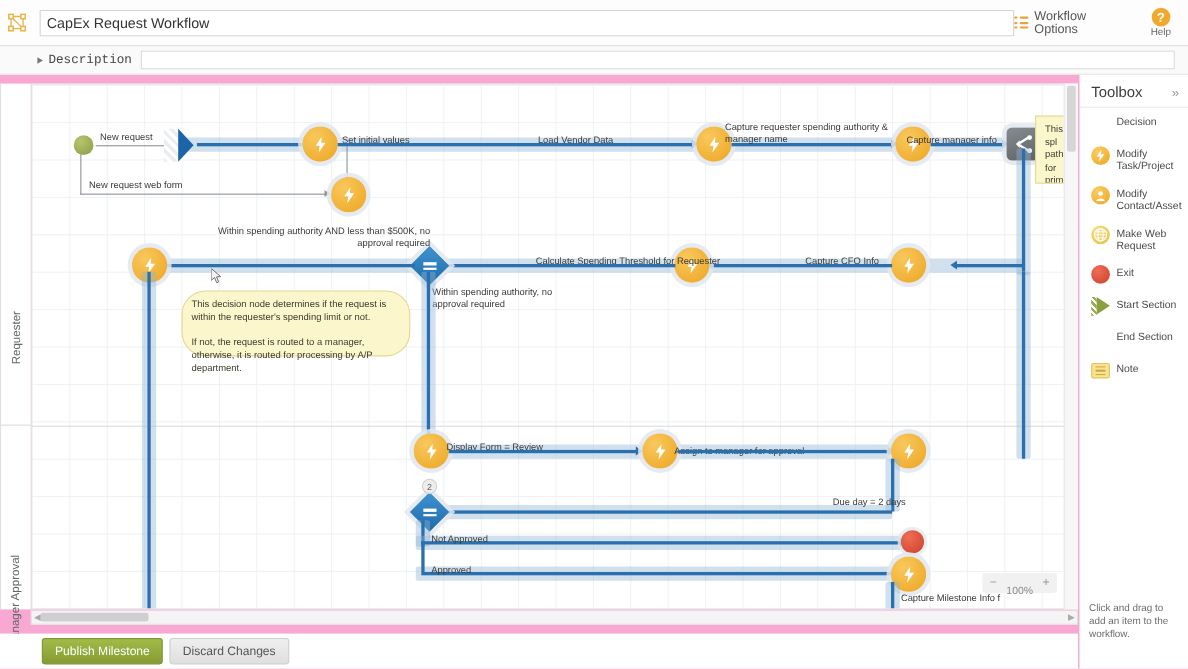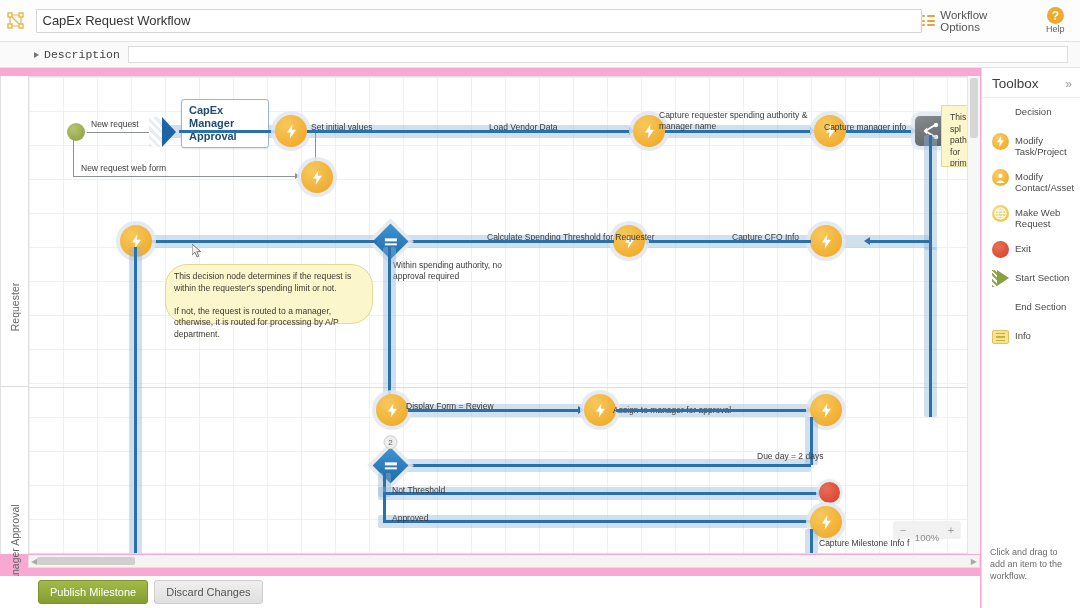--- a/index.html
+++ b/index.html
@@ -317,21 +317,20 @@
 
     <div class="halo-h" style="left:128px; top:48px; width:780px;"></div>
 
     <div class="node start-node" style="left:38px; top:46px;"></div>
 
     <div class="node" style="left:120px; top:40px; width:30px; height:30px;">
       <div class="section-start"></div>
       <div class="sec-arrow"></div>
     </div>
 
-    <div class="callout" style="left:152px; top:22px; width:88px;">CapEx Manager Approval</div>
 
     <div class="flow-h" style="left:150px; top:53px; width:105px;"></div>
     <div class="arrow-r" style="left:252px; top:49.5px;"></div>
 
     <div class="node task-node" style="left:246px; top:38px;">
       <svg class="bolt" viewBox="0 0 10 16">
           <polygon points="6,0 0,9 4,9 3,16 10,6 5.5,6" fill="#fff"></polygon>
         </svg>
     </div>
     <div class="edge-label" style="left:282px; top:45px;">Set initial values</div>
@@ -409,20 +408,21 @@
 
     <div class="node decision-node" style="left:349px; top:152px;">
       <span class="eq">
           <i></i>
           <i></i>
         </span>
     </div>
 
     <div class="flow-h" style="left:110px; top:163px; width:238px;"></div>
     <div class="arrow-l" style="left:107px; top:159.5px;"></div>
+    <div class="edge-label wrap" style="left:146px; top:128px; width:216px; text-align:right;">Within spending authority AND less than $500K, no approval required</div>
 
     <div class="node task-node" style="left:91px; top:148px;">
       <svg class="bolt" viewBox="0 0 10 16">
           <polygon points="6,0 0,9 4,9 3,16 10,6 5.5,6" fill="#fff"></polygon>
         </svg>
     </div>
 
     <div class="halo-v" style="left:100px; top:170px; height:310px;"></div>
     <div class="flow-v" style="left:105px; top:170px; height:310px;"></div>
 
@@ -476,21 +476,21 @@
           <i></i>
         </span>
       <span class="node-badge" style="transform:rotate(-45deg); left:-11px; top:-11px;">2</span>
     </div>
 
     <div class="halo-v" style="left:349px; top:396px; height:24px;"></div>
     <div class="flow-v" style="left:354px; top:396px; height:24px;"></div>
     <div class="halo-h" style="left:349px; top:410px; width:450px;"></div>
     <div class="flow-h" style="left:354px; top:415px; width:437px;"></div>
     <div class="arrow-r" style="left:789px; top:411.5px;"></div>
-    <div class="edge-label" style="left:363px; top:408px;">Not Threshold</div>
+    <div class="edge-label" style="left:363px; top:408px;">Not Approved</div>
     <div class="node exit-node" style="left:790px; top:405px;"></div>
 
     <div class="halo-h" style="left:349px; top:438px; width:450px;"></div>
     <div class="flow-v" style="left:354px; top:415px; height:28px;"></div>
     <div class="flow-h" style="left:354px; top:443px; width:434px;"></div>
     <div class="arrow-r" style="left:786px; top:439.5px;"></div>
     <div class="edge-label" style="left:363px; top:436px;">Approved</div>
     <div class="node task-node" style="left:781px; top:429px;">
       <svg class="bolt" viewBox="0 0 10 16">
           <polygon points="6,0 0,9 4,9 3,16 10,6 5.5,6" fill="#fff"></polygon>
@@ -595,21 +595,21 @@
     </div>
 
     <div class="tb-item">
       <span class="tb-ico">
         <span class="ico-note">
             <i></i>
             <i></i>
             <i></i>
           </span>
       </span>
-      <span class="tb-lbl">Info</span>
+      <span class="tb-lbl">Note</span>
     </div>
 
     <div id="tb-hint">Click and drag to add an item to the workflow.</div>
   </div>
 
   <div id="footer">
     <button class="btn" id="btn-publish">Publish Milestone</button>
     <button class="btn" id="btn-discard">Discard Changes</button>
   </div>
 

